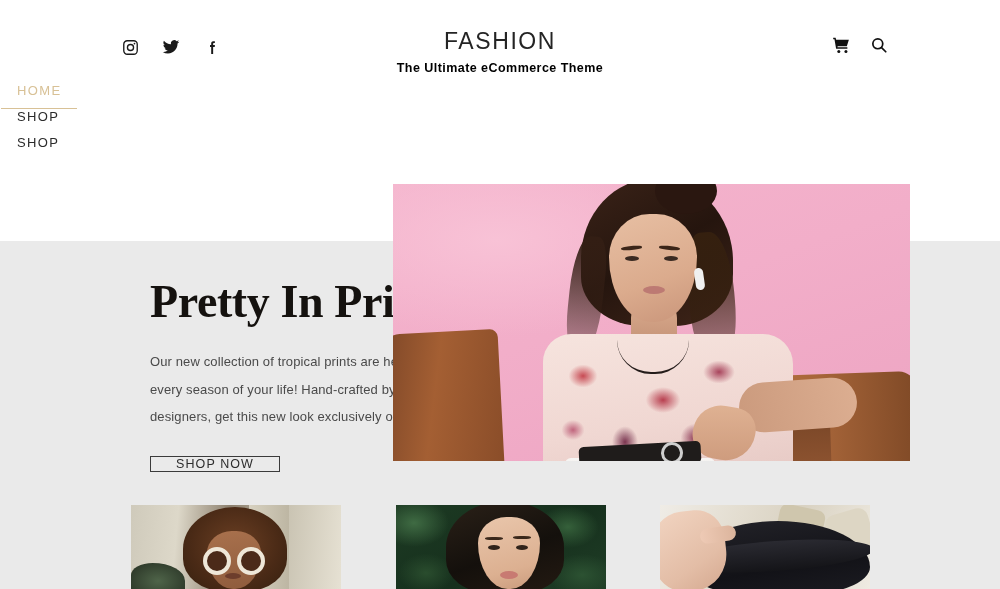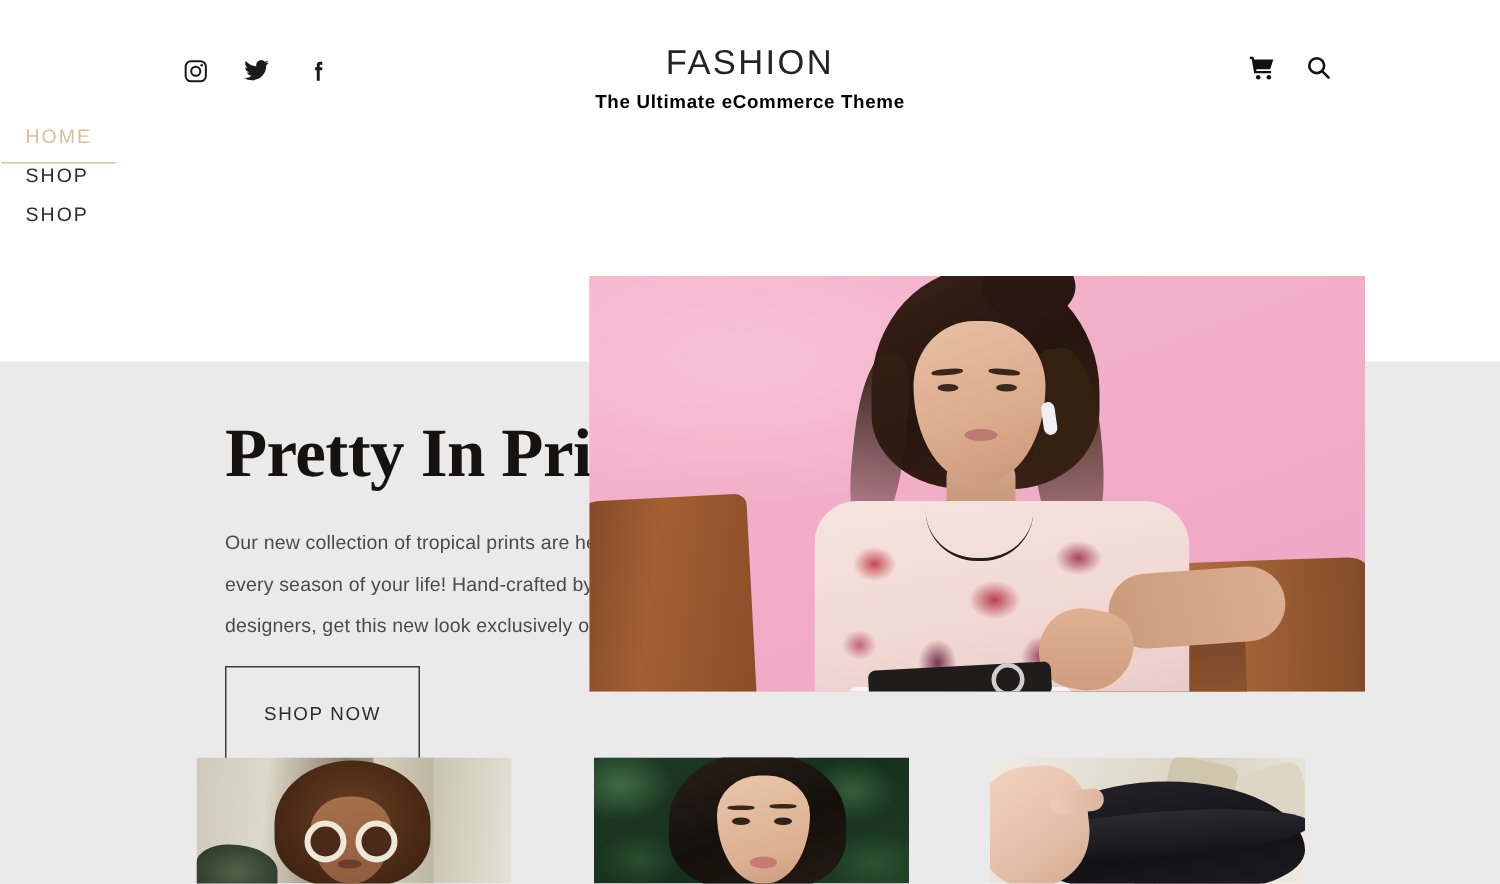--- a/index.html
+++ b/index.html
@@ -348,28 +348,28 @@
   }
   .hero-paragraph {
     margin-top: 22px;
     font-size: 13px;
     line-height: 2.1;
     color: #4a4a4a;
     letter-spacing: 0.12px;
     max-width: 345px;
   }
   .shop-now-btn {
-    margin-top: 14px;
+    margin-top: 26px;
     display: inline-block;
     border: 1px solid #3b3b3b;
     background: transparent;
     color: #2d2d2d;
     font-size: 12.5px;
     letter-spacing: 1.1px;
-    padding: 24px 25px;
+    padding: 0 25px;
     cursor: pointer;
     font-family: "Liberation Sans", sans-serif;
   }
 
   
   .thumb-row {
     position: absolute;
     left: 131px;
     top: 505px;
     width: 739px;

